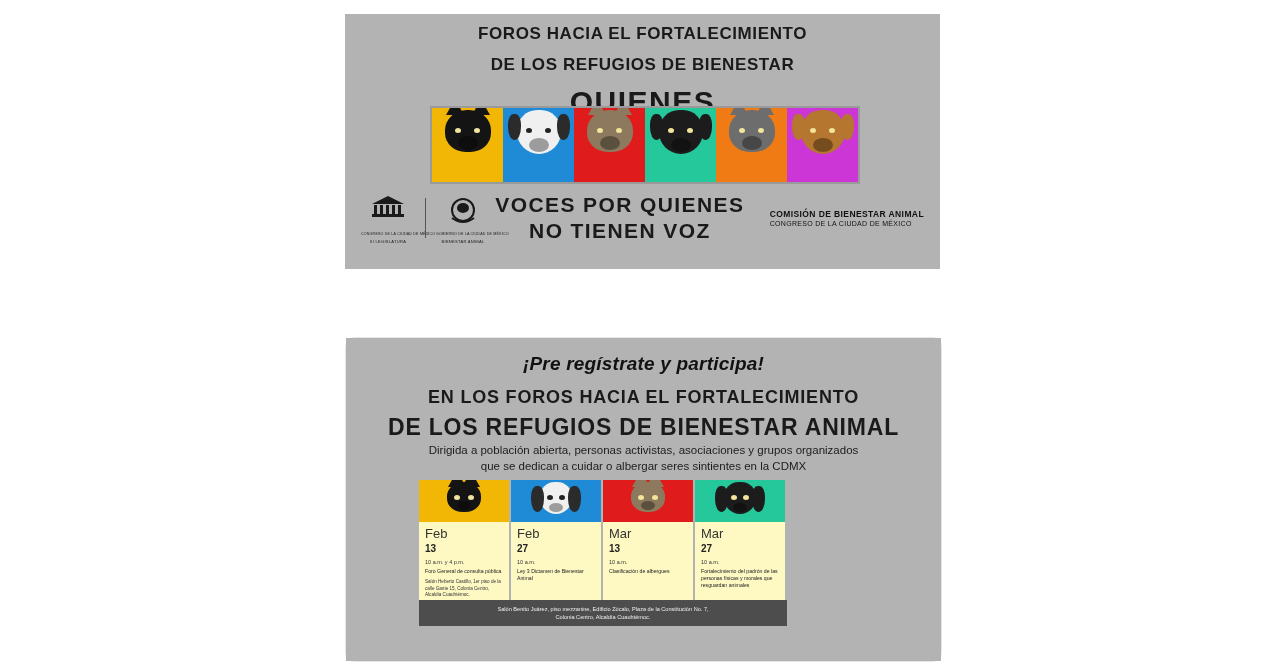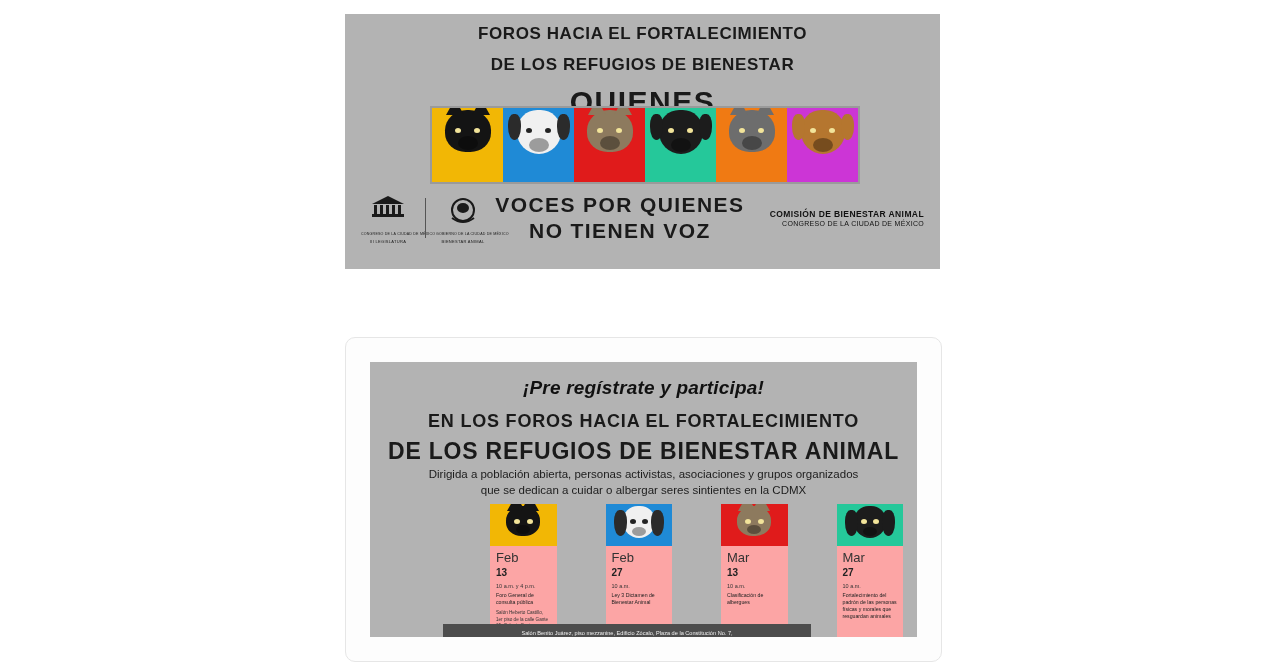--- a/index.html
+++ b/index.html
@@ -140,35 +140,35 @@
     flex: 1;
     text-align: center;
     color: #1a1a1a;
     font-weight: bold;
     font-size: 21px;
     line-height: 26px;
     letter-spacing: 1.4px;
     margin-left: -20px;
   }
   .commission {
-    text-align: right;
+    text-align: left;
     color: #111;
   }
   .commission-l1 { font-size: 8.5px; font-weight: bold; letter-spacing: 0.4px; }
   .commission-l2 { font-size: 7px; letter-spacing: 0.3px; margin-top: 1px; }
 
   
   .poster-wrap {
     position: absolute;
     left: 345px; top: 337px;
     width: 597px; height: 325px;
     background: #fdfdfd;
     border: 1px solid #e6e6e6;
     border-radius: 10px;
-    padding: 24px;
+    padding: 0;
   }
   .poster {
     position: relative;
     width: 100%; height: 100%;
     background: #b3b3b3;
     text-align: center;
     overflow: hidden;
   }
   .p-head1 {
     margin: 0; padding-top: 15px;
@@ -199,24 +199,23 @@
 
   .cards {
     position: absolute;
     left: 73px; top: 142px;
     width: 460px;
     display: flex;
     gap: 2px;
   }
   .card {
     width: 90px;
-    background: #fca5a5;
+    background: #fef9c3;
     position: relative;
     min-height: 144px;
-    margin-left: 47px;
   }
   .card-img {
     height: 42px;
     position: relative;
     overflow: hidden;
   }
   .card-body {
     padding: 5px 6px 4px 6px;
     text-align: left;
   }

